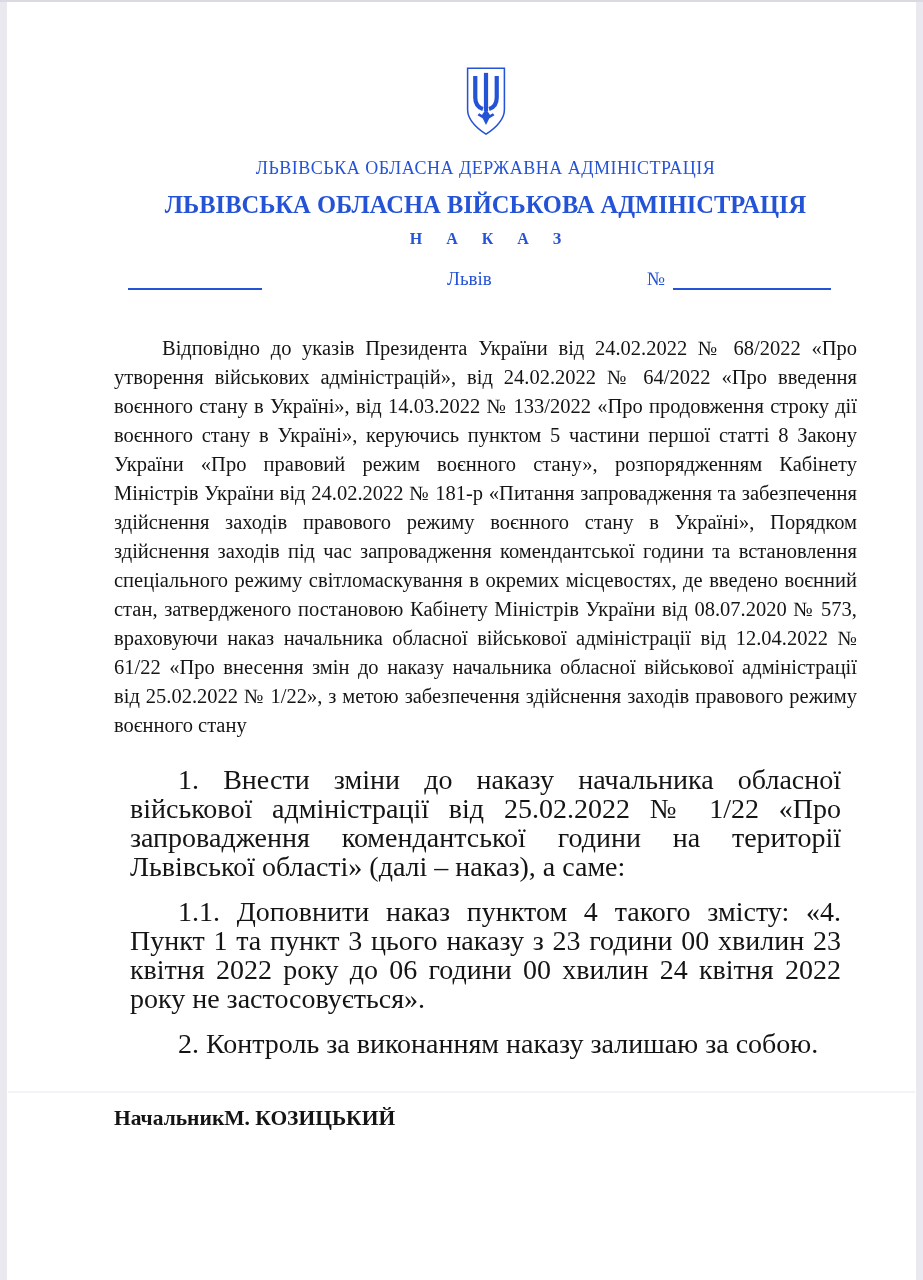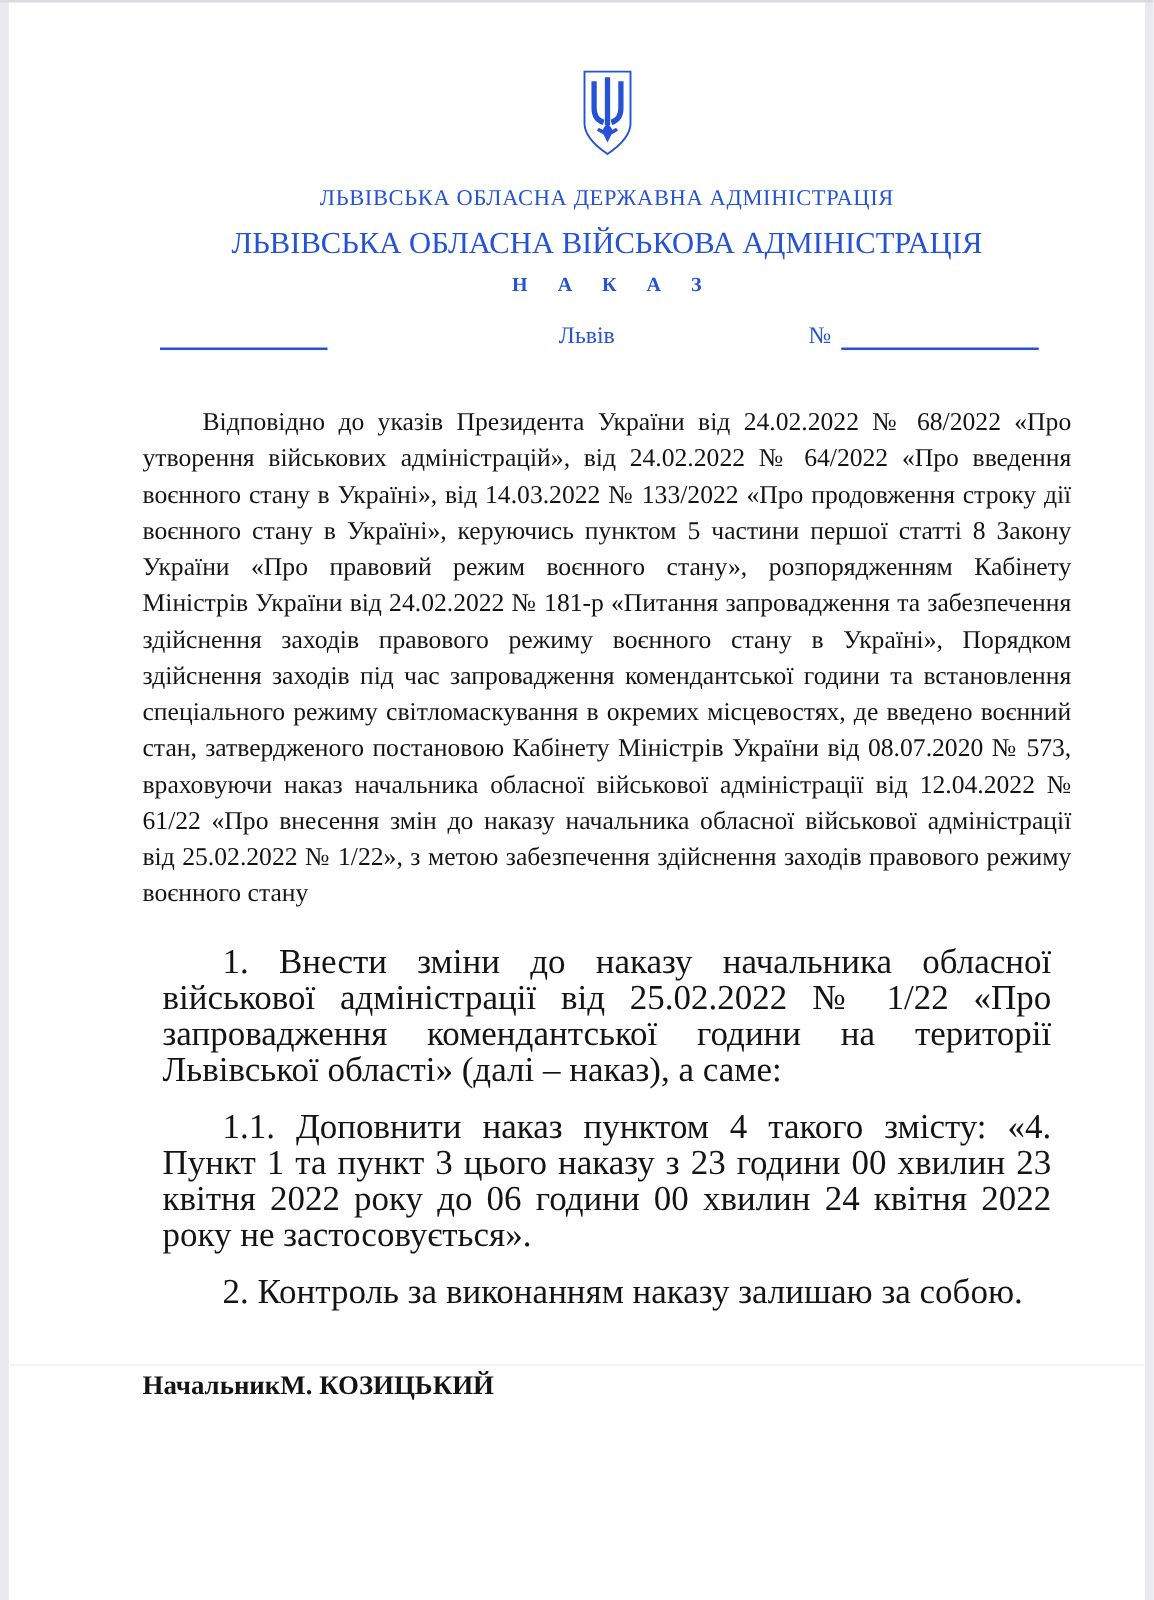--- a/index.html
+++ b/index.html
@@ -5,32 +5,32 @@
   html,body{margin:0;padding:0;background:#fff;}
   .page{
     position:relative;width:923px;height:1280px;background:#ffffff;
     font-family:"Liberation Serif",serif;color:#141414;overflow:hidden;
   }
   .edge-left{position:absolute;left:0;top:0;width:7px;height:1280px;background:#e9e9ef;}
   .edge-right{position:absolute;right:0;top:0;width:7px;height:1280px;background:#e9e9ef;}
   .edge-top{position:absolute;left:0;top:0;width:923px;height:2px;background:#dadae2;}
   .scan-line{position:absolute;left:8px;right:8px;top:1091px;height:2px;background:#f4f4f8;}
 
-  .content{position:absolute;left:114px;top:1px;width:743px;}
+  .content{position:absolute;left:114px;top:12px;width:743px;}
 
   .emblem-wrap{margin-top:54px;text-align:center;}
   .emblem-wrap svg{display:inline-block;}
 
   .org-state{
     margin-top:16px;text-align:center;color:var(--blu);
     font-size:18px;line-height:20px;letter-spacing:.5px;white-space:nowrap;
   }
   .org-military{
     margin-top:14px;text-align:center;color:var(--blu);
-    font-size:24.5px;line-height:26px;font-weight:normal;white-space:nowrap;
+    font-size:24.5px;line-height:26px;font-weight:bold;white-space:nowrap;
   }
   .doc-type{
     margin-top:12px;text-align:center;color:var(--blu);
     font-size:16px;font-weight:bold;letter-spacing:10px;text-indent:10px;
   }
   .dateline{
     margin-top:20px;display:flex;align-items:flex-end;color:var(--blu);
     font-size:19px;line-height:22px;
   }
   .blank-date{width:134px;border-bottom:2px solid var(--blu);height:20px;margin-left:14px;}

